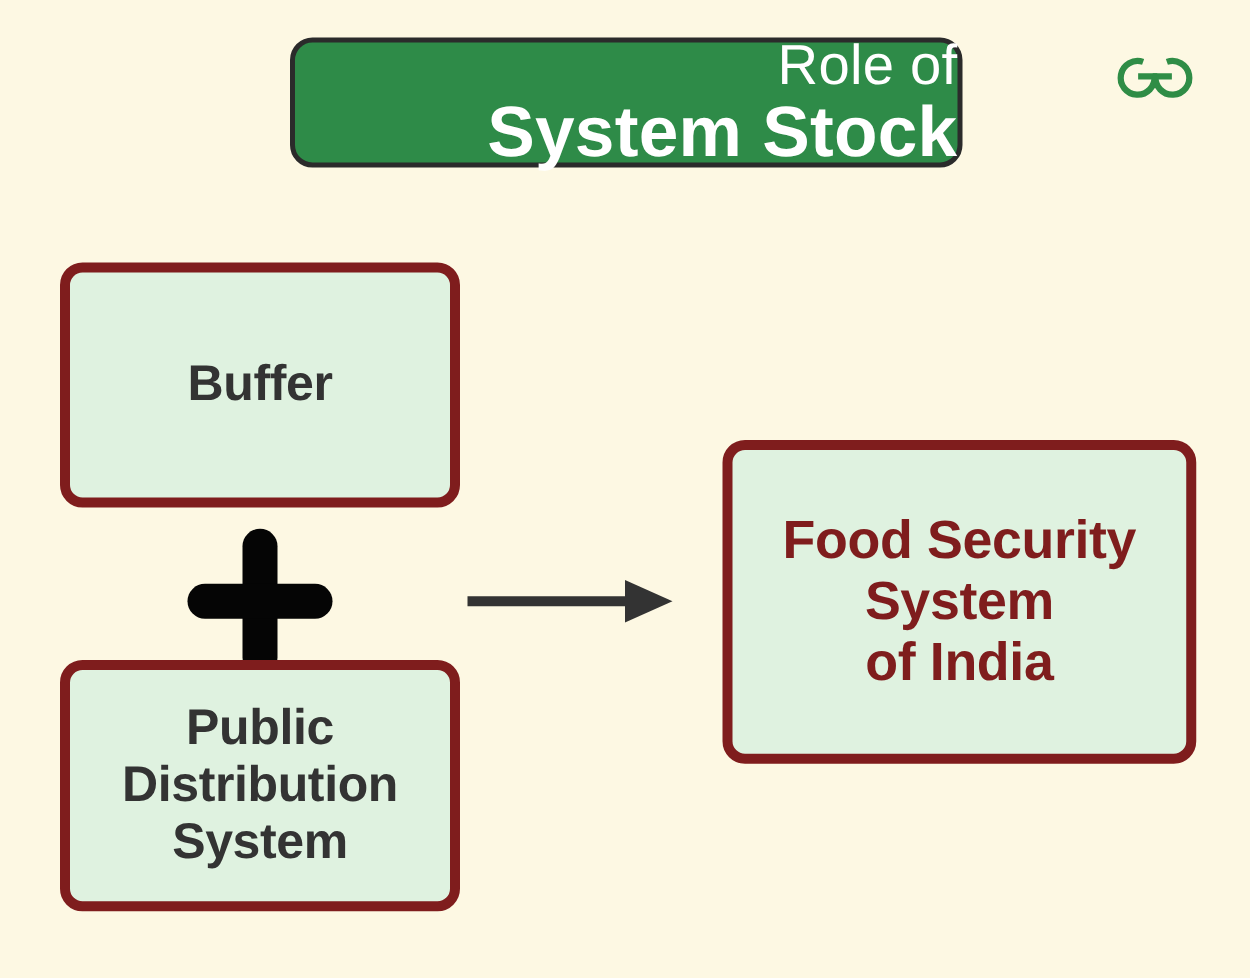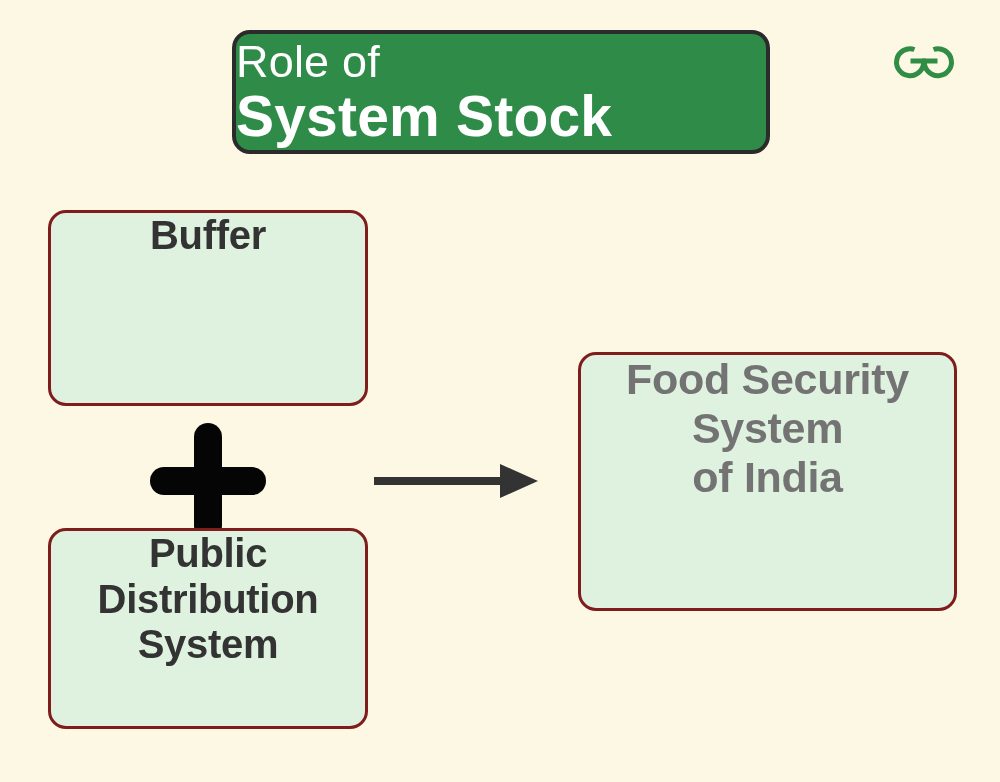--- a/index.html
+++ b/index.html
@@ -19,28 +19,28 @@
     height: 782px;
     background: #FDF8E3;
   }
 
   
   .title-banner {
     position: absolute;
     left: 232px;
     top: 30px;
     width: 538px;
-    height: 124px;
+    height: 104px;
     box-sizing: border-box;
     background: #2E8B48;
     border: 4px solid #2B2B2B;
     border-radius: 18px;
     display: flex;
     flex-direction: column;
-    align-items: flex-start;
+    align-items: flex-end;
     justify-content: center;
     line-height: 1.0;
   }
   .title-line-1 {
     color: #FFFFFF;
     font-size: 45px;
     font-weight: 400;
     letter-spacing: 0.2px;
     margin-bottom: 4px;
   }
@@ -58,24 +58,24 @@
     top: 41px;
     width: 68px;
     height: 40px;
   }
 
   
   .concept-box {
     position: absolute;
     box-sizing: border-box;
     background: #DFF2E0;
-    border: 3px solid #7f1d1d;
+    border: 8px solid #7f1d1d;
     border-radius: 18px;
     display: flex;
-    align-items: flex-start;
+    align-items: center;
     justify-content: center;
     text-align: center;
   }
   .box-buffer-stock {
     left: 48px;
     top: 210px;
     width: 320px;
     height: 196px;
   }
   .box-pds {
@@ -91,21 +91,21 @@
     height: 259px;
   }
   .box-text {
     color: #333333;
     font-size: 40px;
     font-weight: bold;
     line-height: 1.14;
     letter-spacing: -0.3px;
   }
   .box-result .box-text {
-    color: #737373;
+    color: #7f1d1d;
     font-size: 43px;
     line-height: 1.14;
   }
 
   
   .plus-sign {
     position: absolute;
     left: 150px;
     top: 423px;
     width: 116px;

